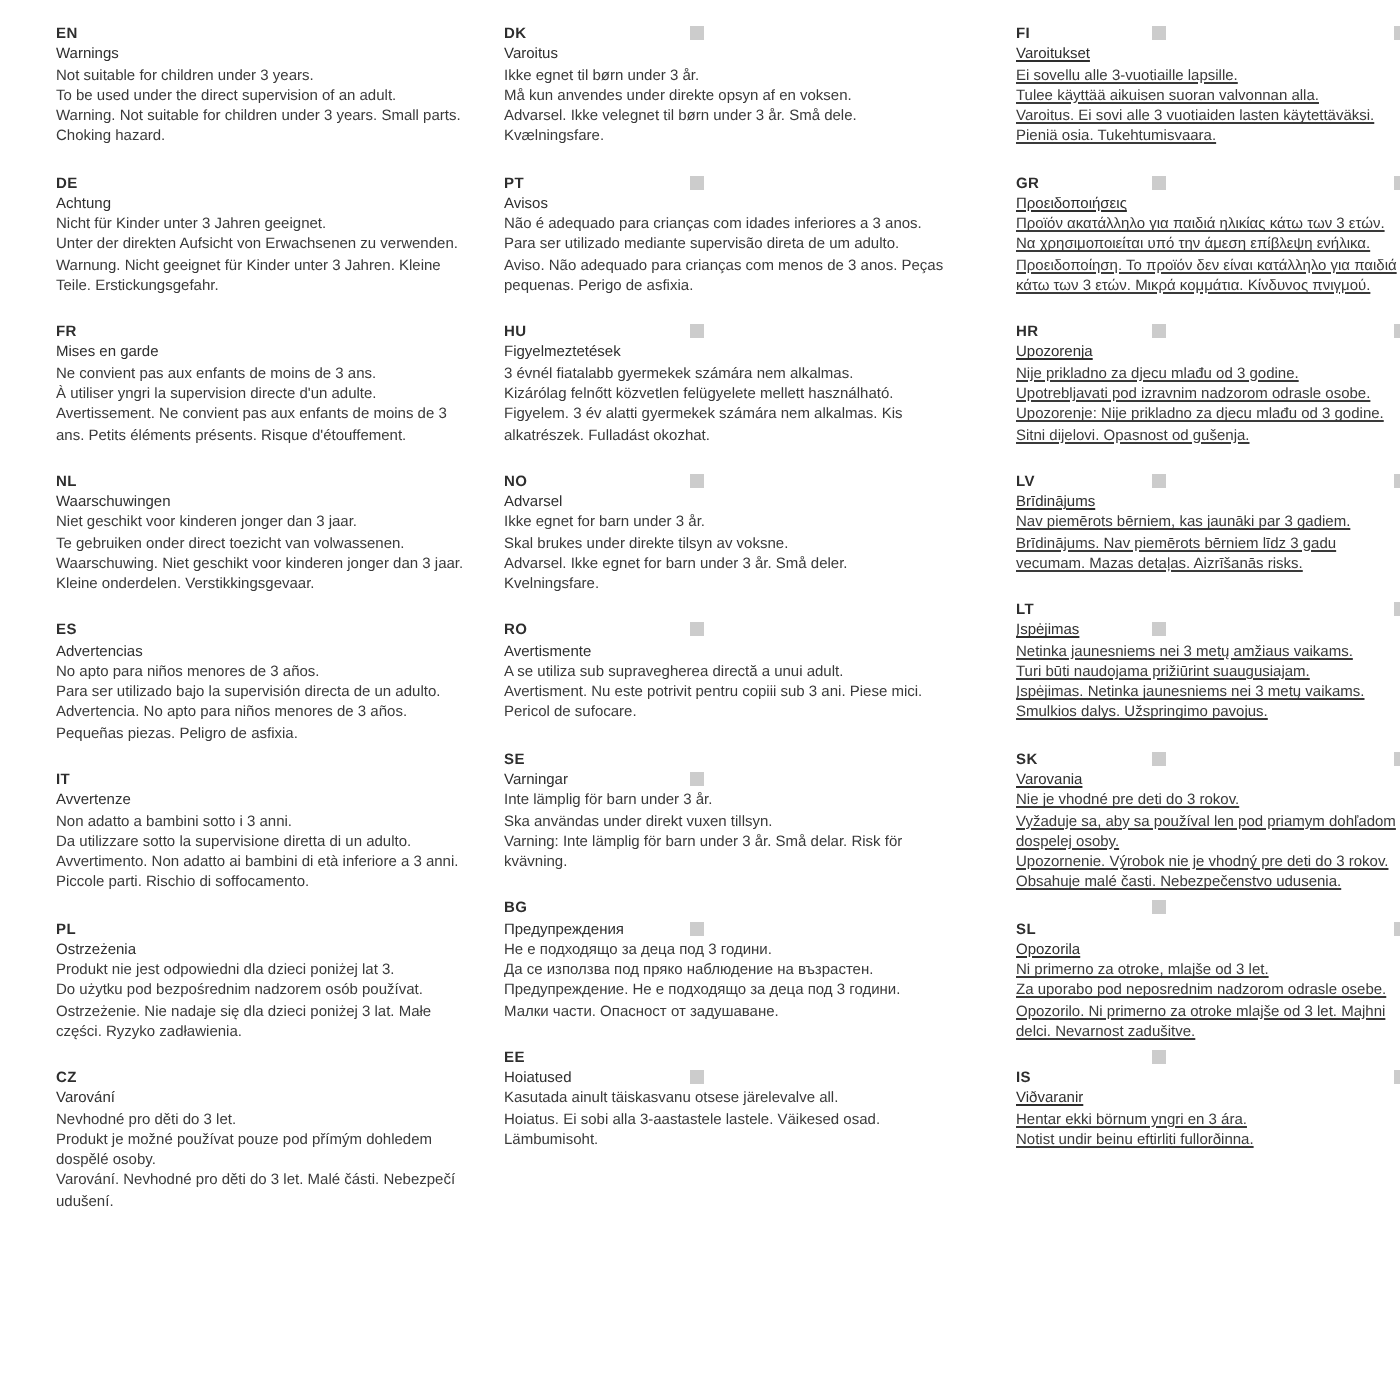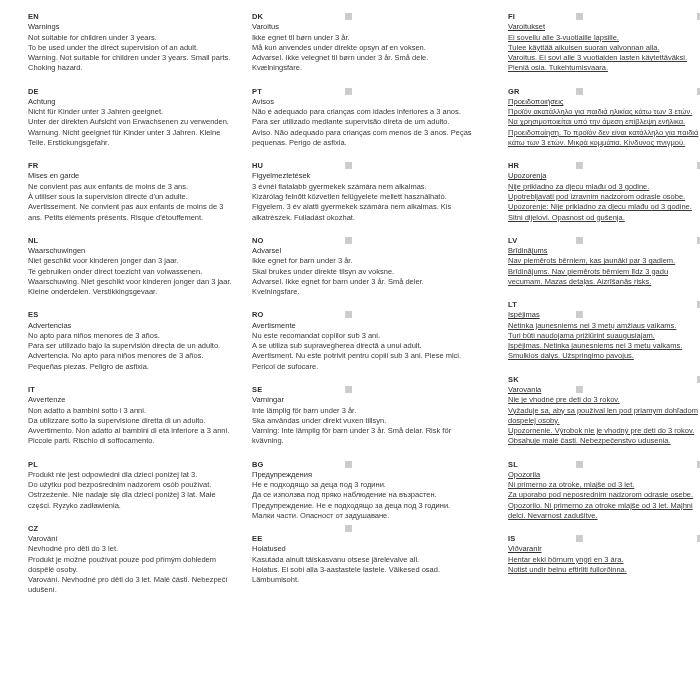--- a/index.html
+++ b/index.html
@@ -81,21 +81,21 @@
         <div class="title">Achtung</div>
         <p>Nicht für Kinder unter 3 Jahren geeignet.</p>
         <p>Unter der direkten Aufsicht von Erwachsenen zu verwenden.</p>
         <p>Warnung. Nicht geeignet für Kinder unter 3 Jahren. Kleine Teile. Erstickungsgefahr.</p>
       </div>
       <div class="section">
         <span class="sq" style="background: rgb(204, 204, 204);"></span>
         <div class="code">FR</div>
         <div class="title">Mises en garde</div>
         <p>Ne convient pas aux enfants de moins de 3 ans.</p>
-        <p>À utiliser sous la supervision directe d'un adulte.</p>
+        <p>À utiliser yngri la supervision directe d'un adulte.</p>
         <p>Avertissement. Ne convient pas aux enfants de moins de 3 ans. Petits éléments présents. Risque d'étouffement.</p>
       </div>
       <div class="section">
         <span class="sq" style="background: rgb(204, 204, 204);"></span>
         <div class="code">NL</div>
         <div class="title">Waarschuwingen</div>
         <p>Niet geschikt voor kinderen jonger dan 3 jaar.</p>
         <p>Te gebruiken onder direct toezicht van volwassenen.</p>
         <p>Waarschuwing. Niet geschikt voor kinderen jonger dan 3 jaar. Kleine onderdelen. Verstikkingsgevaar.</p>
       </div>
@@ -111,20 +111,21 @@
         <span class="sq" style="background: rgb(204, 204, 204);"></span>
         <div class="code">IT</div>
         <div class="title">Avvertenze</div>
         <p>Non adatto a bambini sotto i 3 anni.</p>
         <p>Da utilizzare sotto la supervisione diretta di un adulto.</p>
         <p>Avvertimento. Non adatto ai bambini di età inferiore a 3 anni. Piccole parti. Rischio di soffocamento.</p>
       </div>
       <div class="section">
         <span class="sq" style="background: rgb(204, 204, 204);"></span>
         <div class="code">PL</div>
+        <div class="title">Ostrzeżenia</div>
         <p>Produkt nie jest odpowiedni dla dzieci poniżej lat 3.</p>
         <p>Do użytku pod bezpośrednim nadzorem osób používat.</p>
         <p>Ostrzeżenie. Nie nadaje się dla dzieci poniżej 3 lat. Małe części. Ryzyko zadławienia.</p>
       </div>
       <div class="section">
         <span class="sq" style="background: rgb(204, 204, 204);"></span>
         <div class="code">CZ</div>
         <div class="title">Varování</div>
         <p>Nevhodné pro děti do 3 let.</p>
         <p>Produkt je možné používat pouze pod přímým dohledem dospělé osoby.</p>
@@ -161,21 +162,20 @@
         <div class="code">NO</div>
         <div class="title">Advarsel</div>
         <p>Ikke egnet for barn under 3 år.</p>
         <p>Skal brukes under direkte tilsyn av voksne.</p>
         <p>Advarsel. Ikke egnet for barn under 3 år. Små deler. Kvelningsfare.</p>
       </div>
       <div class="section">
         <span class="sq" style="background: rgb(204, 204, 204);"></span>
         <div class="code">RO</div>
         <div class="title">Avertismente</div>
-        <p>Nu este recomandat copiilor sub 3 ani.</p>
         <p>A se utiliza sub supravegherea directă a unui adult.</p>
         <p>Avertisment. Nu este potrivit pentru copiii sub 3 ani. Piese mici. Pericol de sufocare.</p>
       </div>
       <div class="section">
         <span class="sq" style="background: rgb(204, 204, 204);"></span>
         <div class="code">SE</div>
         <div class="title">Varningar</div>
         <p>Inte lämplig för barn under 3 år.</p>
         <p>Ska användas under direkt vuxen tillsyn.</p>
         <p>Varning: Inte lämplig för barn under 3 år. Små delar. Risk för kvävning.</p>

